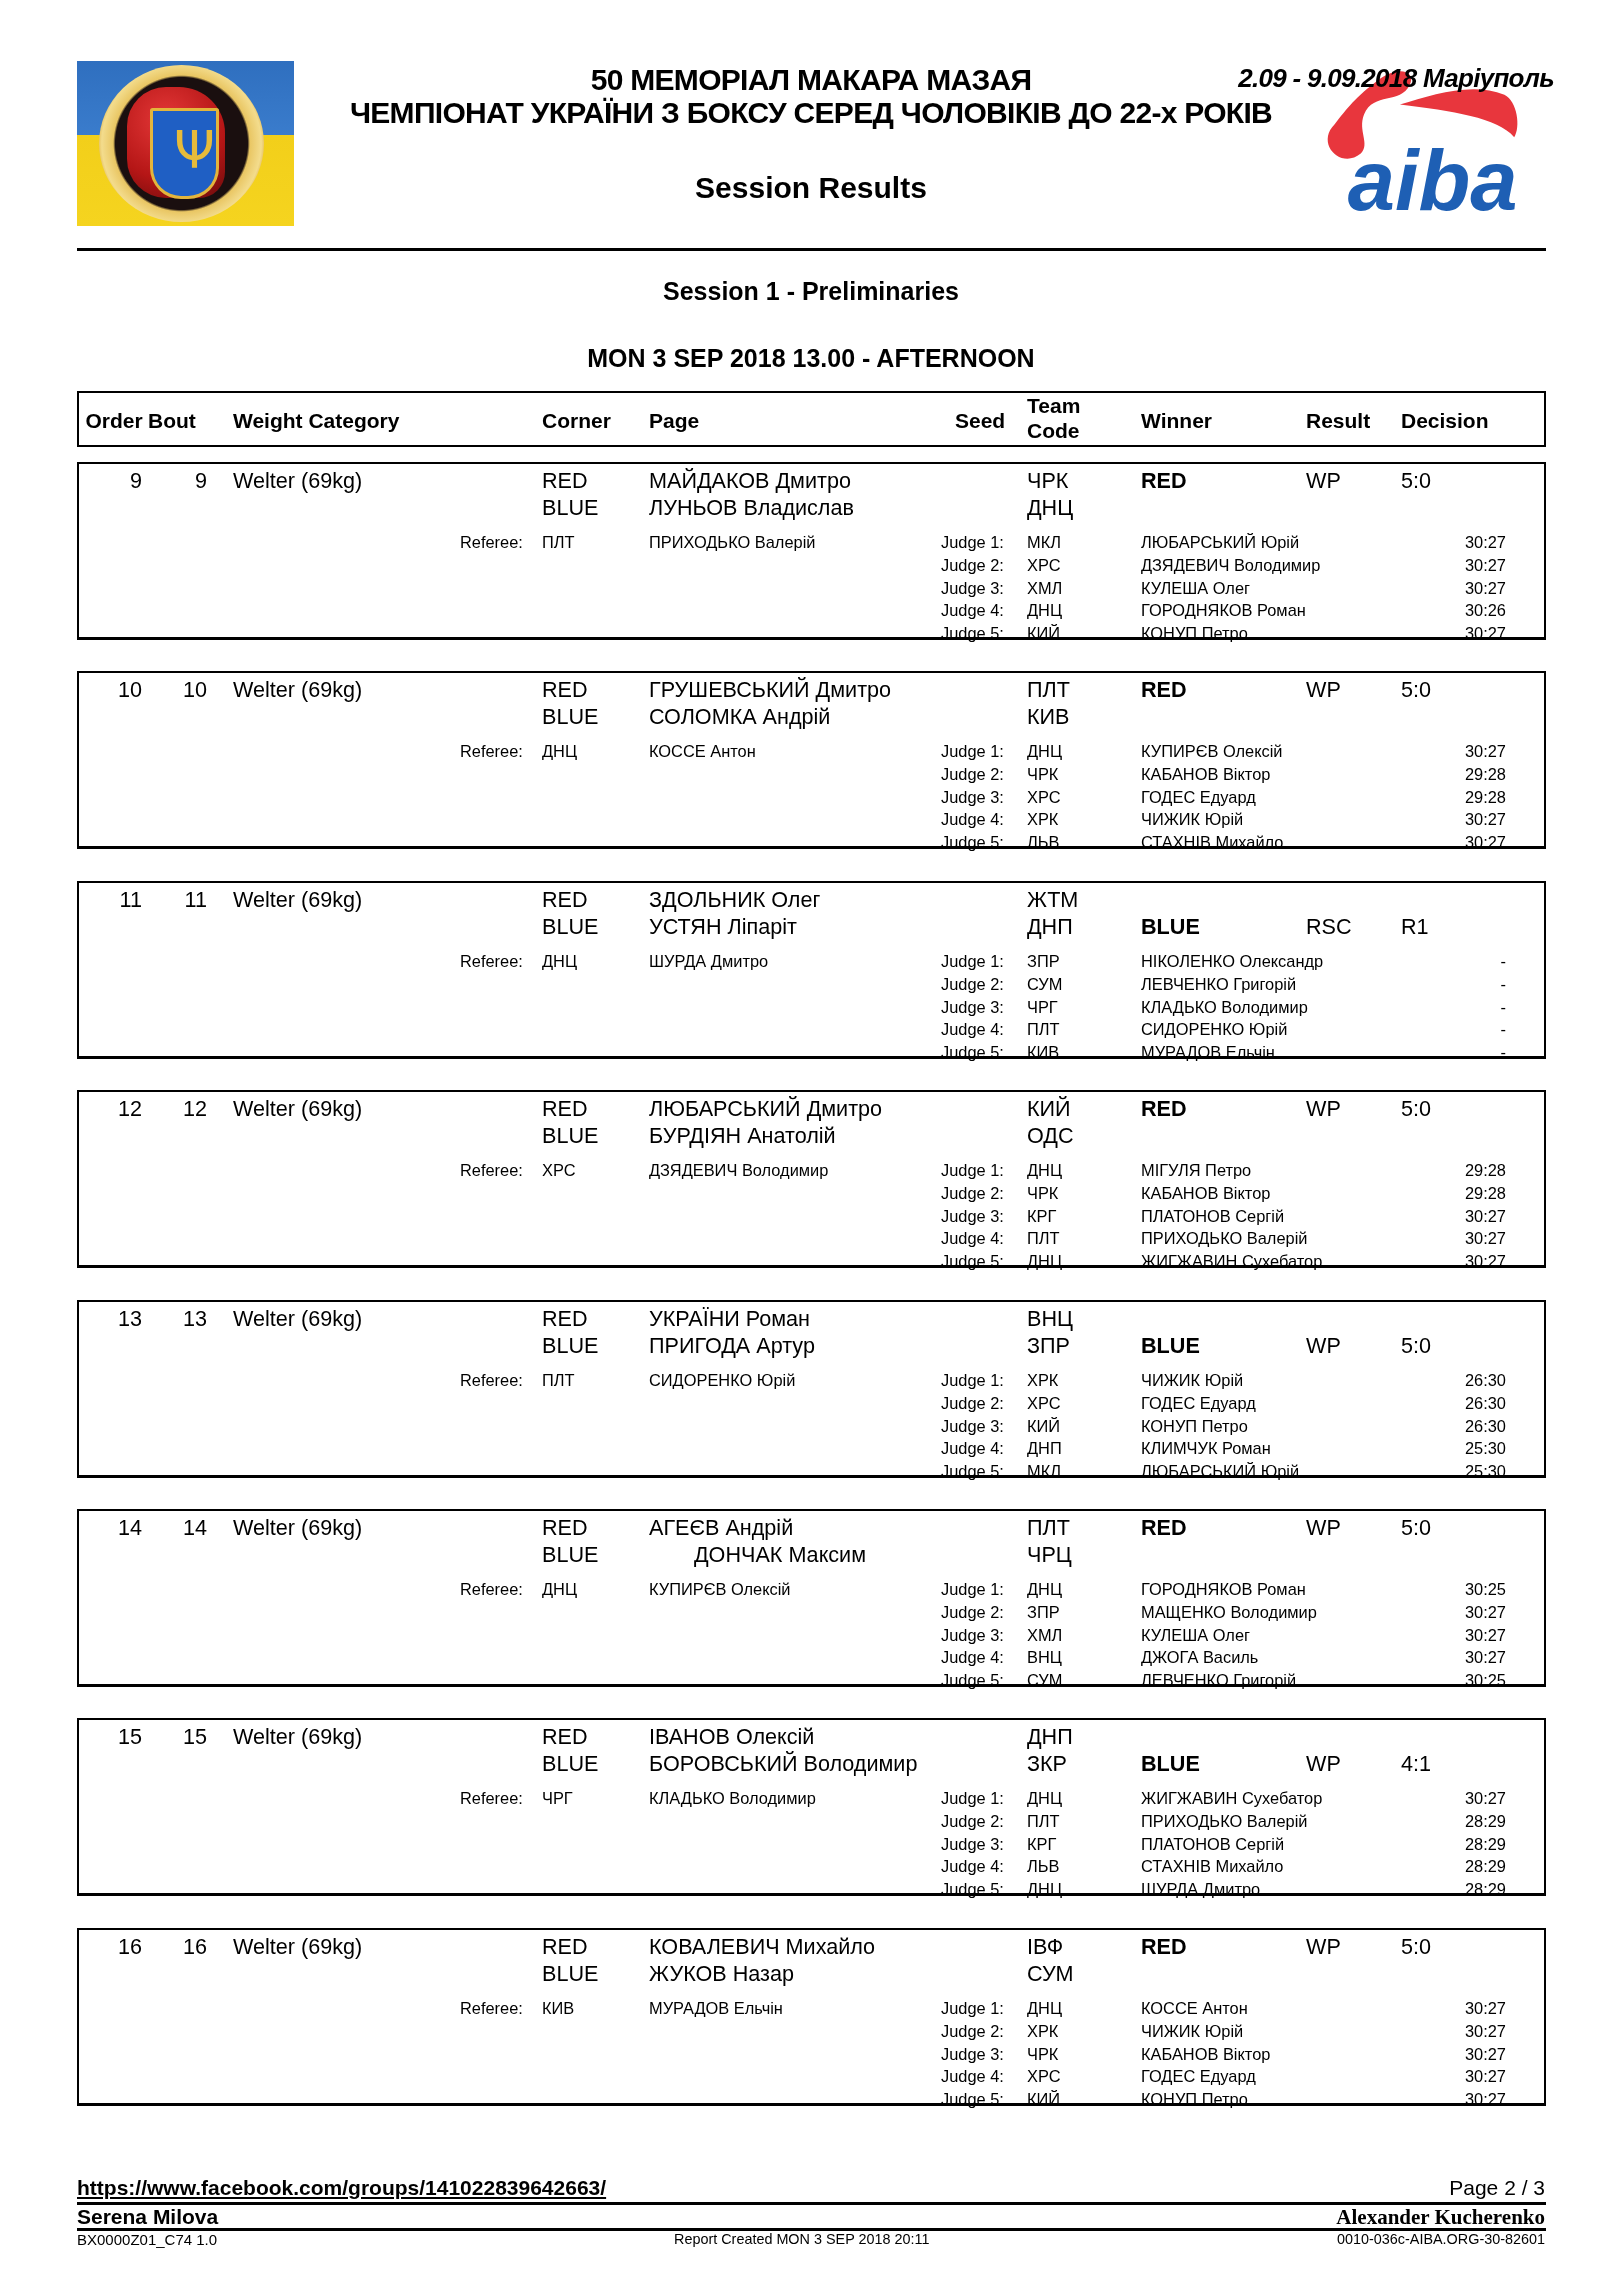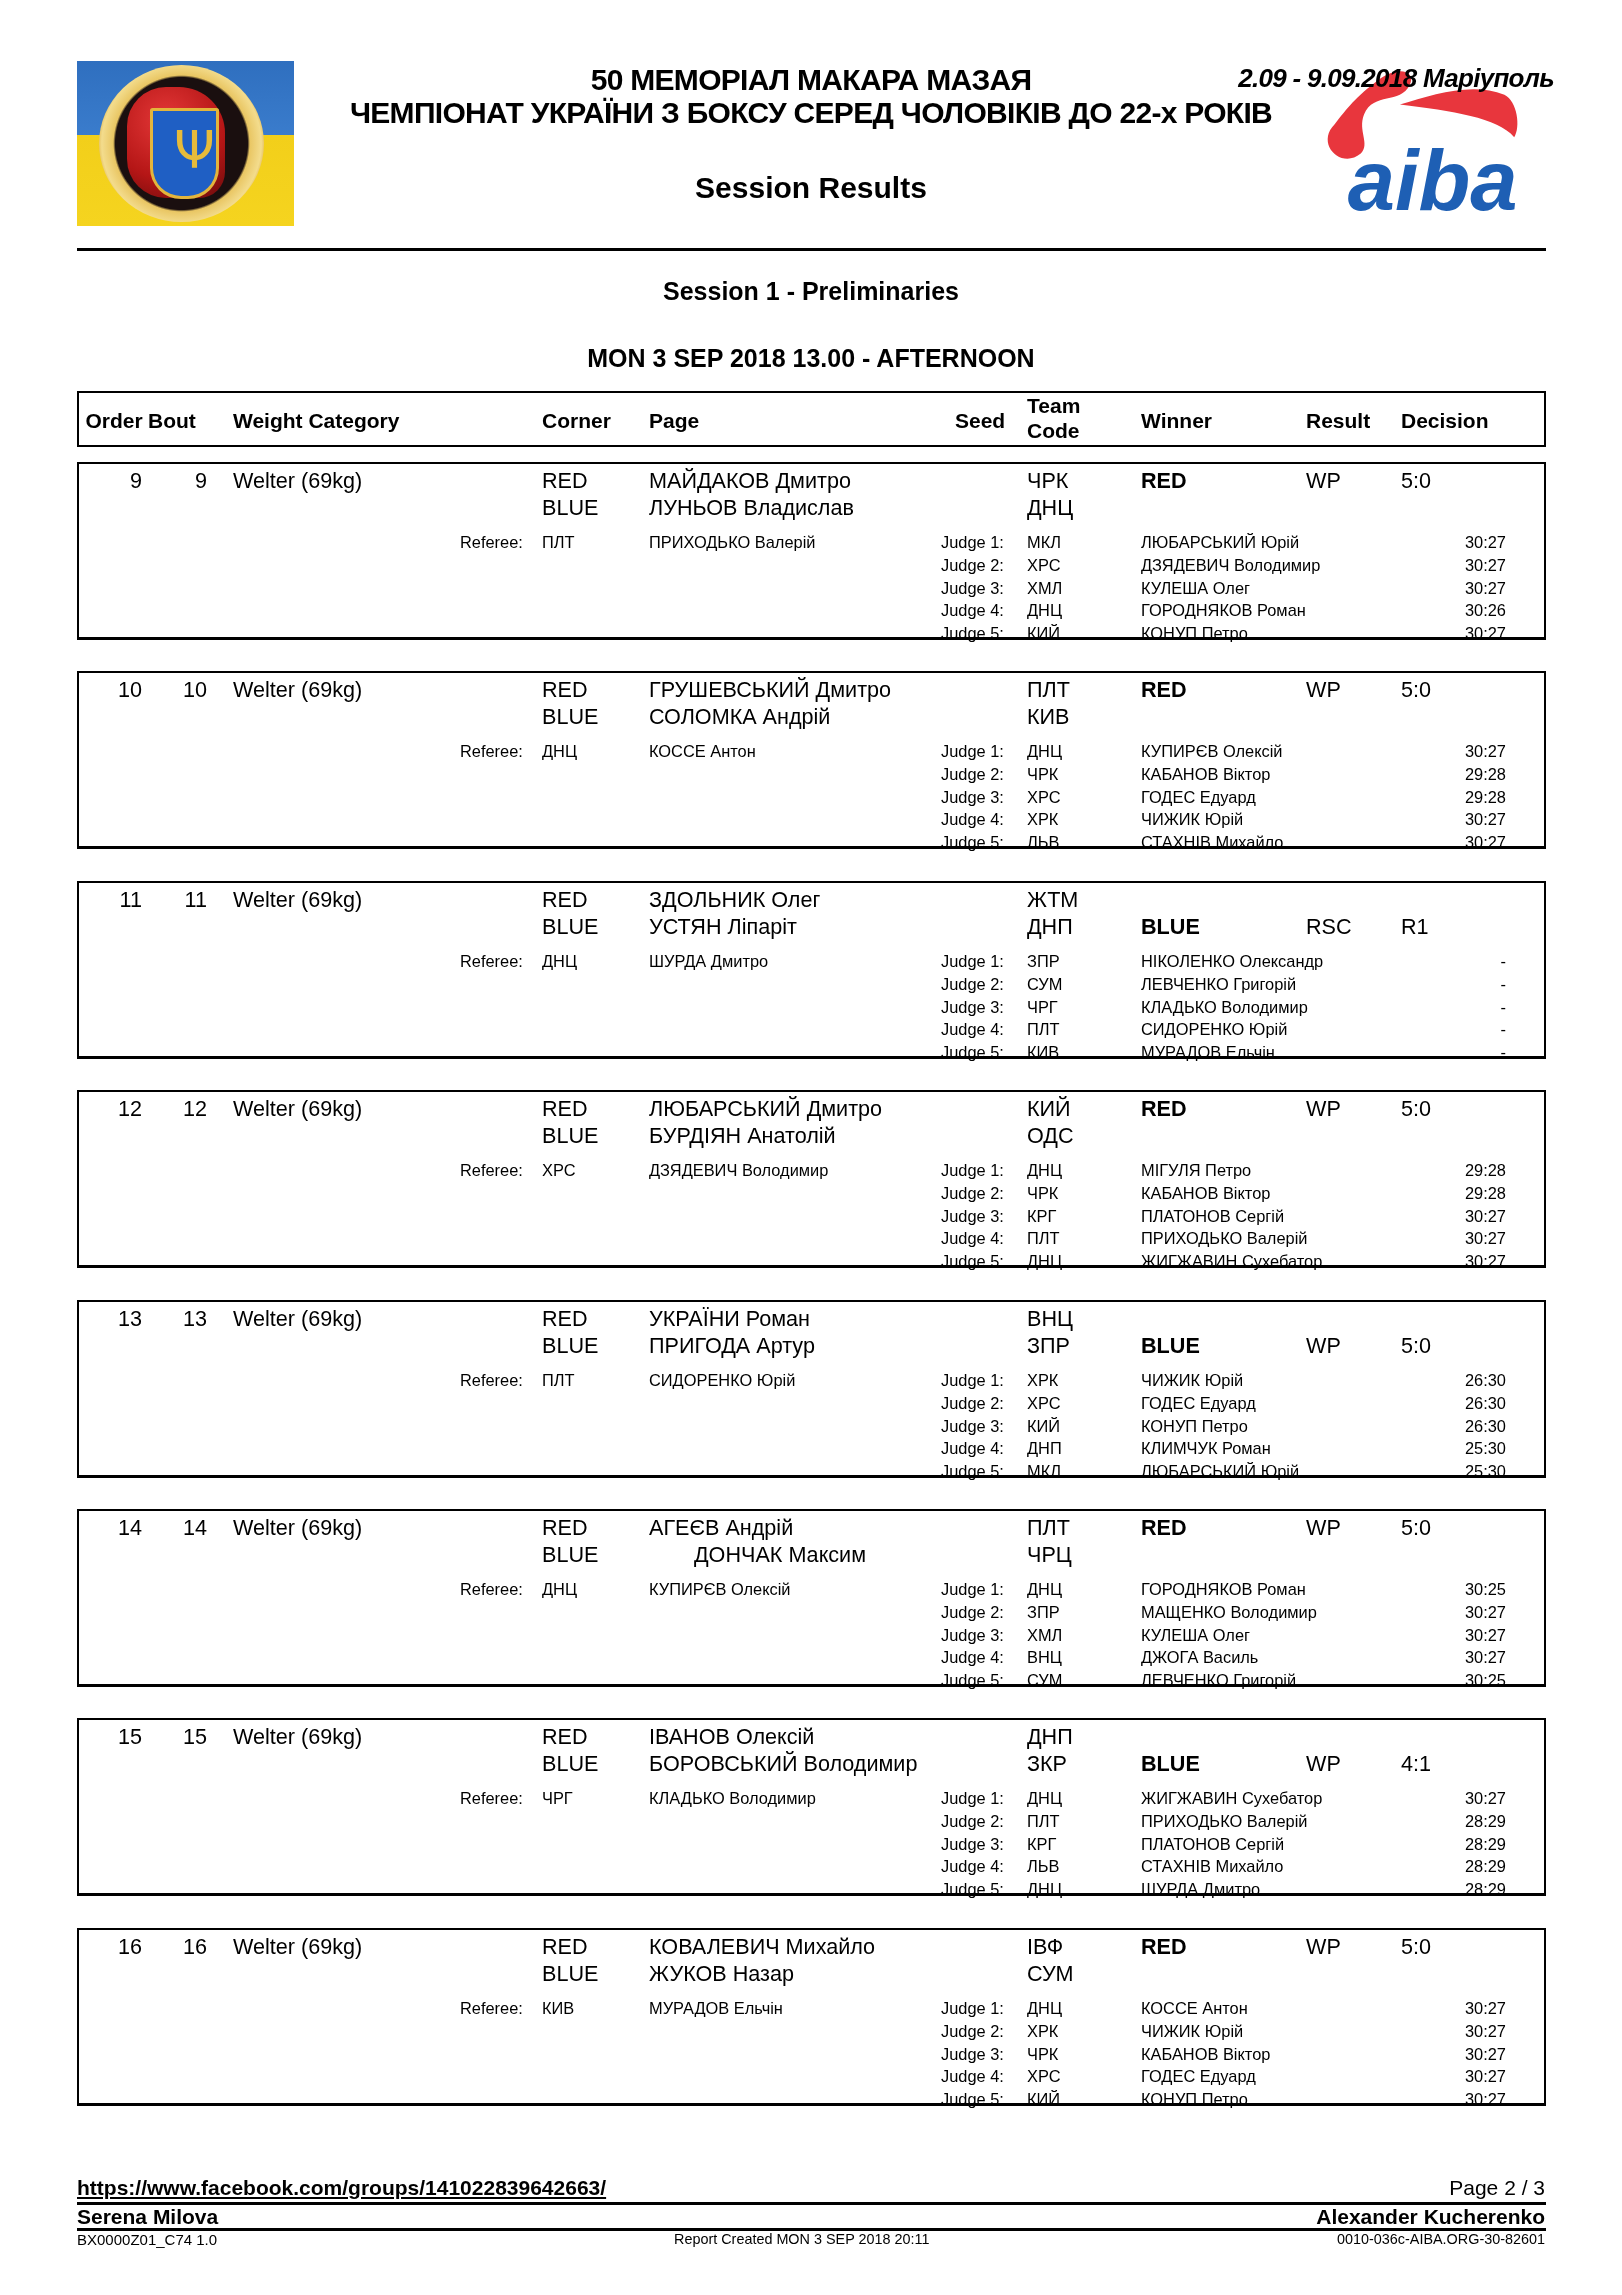--- a/index.html
+++ b/index.html
@@ -25,21 +25,21 @@
   .th { position: absolute; font-weight: bold; font-size: 21px; white-space: nowrap; }
   .bout { position: absolute; left: 77px; width: 1465px; height: 173px; border: 2px solid #000; border-bottom-width: 3.3px; }
   .main { position: absolute; font-size: 21.6px; white-space: nowrap; }
   .bold { font-weight: bold; }
   .small { position: absolute; font-size: 16.4px; white-space: nowrap; }
   .right { text-align: right; }
   .footer-link { left: 77px; top: 2176px; font-weight: bold; font-size: 21px; text-decoration: underline; }
   .footer-page { right: 77px; top: 2176px; font-size: 21px; }
   .fline1 { position: absolute; left: 77px; width: 1469px; top: 2202px; height: 2.6px; background: #000; }
   .footer-left-name { left: 77px; top: 2205px; font-weight: bold; font-size: 21px; }
-  .footer-right-name { right: 77px; top: 2205px; font-weight: bold; font-size: 21px; }
+  .footer-right-name { right: 77px; top: 2205px; font-weight: bold; font-size: 21px; font-family: Liberation Serif, serif; }
   .fline2 { position: absolute; left: 77px; width: 1469px; top: 2228px; height: 2.6px; background: #000; }
   .footer-code { left: 77px; top: 2231px; font-size: 15px; }
   .footer-created { left: 674px; top: 2231px; font-size: 14.4px; }
   .footer-ref { right: 77px; top: 2231px; font-size: 14.4px; }
 </style>
 </head>
 <body>
 
 <div class="logo-left">
   <div class="ring"></div>

